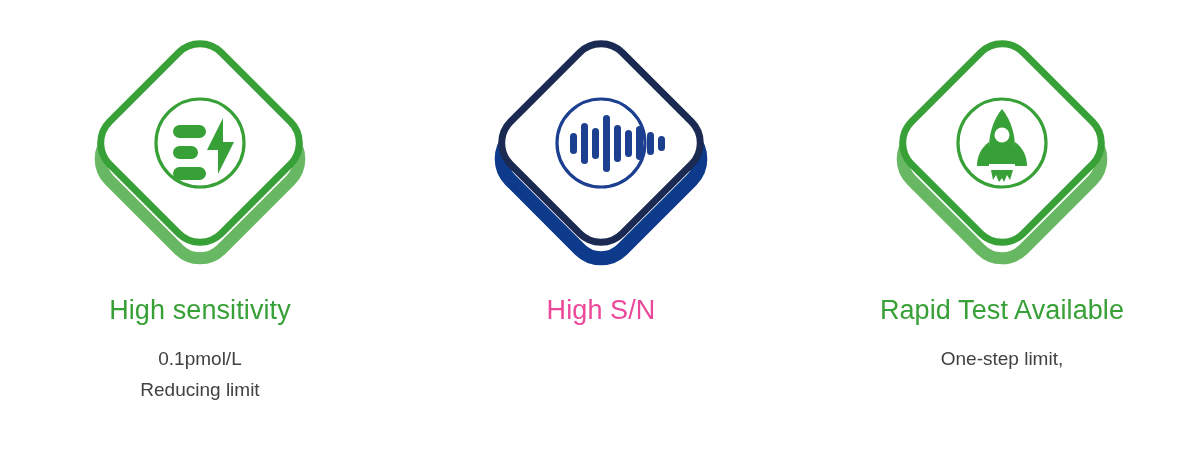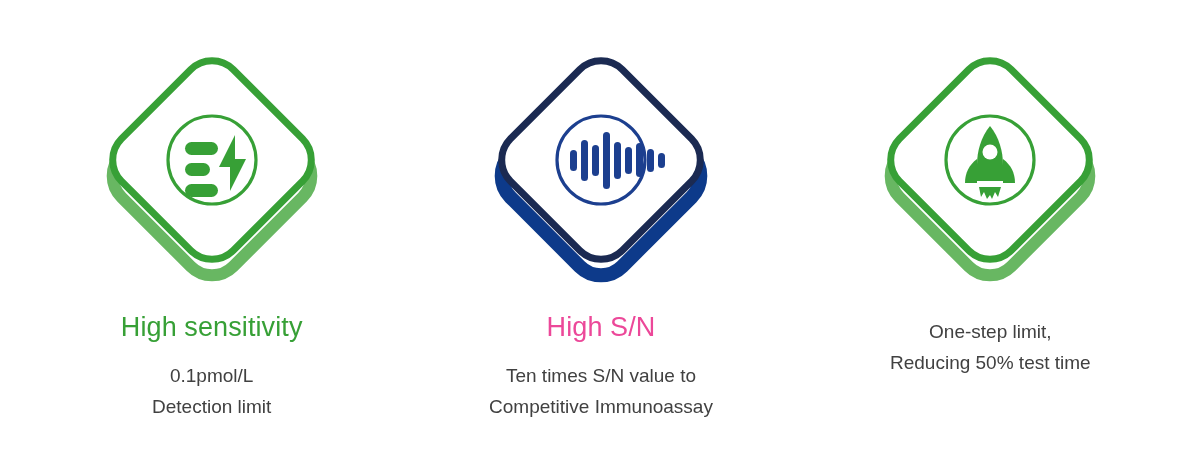--- a/index.html
+++ b/index.html
@@ -16,21 +16,21 @@
   }
 
   .features {
     width: 1202px;
     height: 449px;
     display: flex;
     flex-direction: row;
     align-items: flex-start;
     justify-content: space-between;
     box-sizing: border-box;
-    padding: 17px;
+    padding: 0;
   }
 
   .feature {
     width: 400px;
     height: 449px;
     display: flex;
     flex-direction: column;
     align-items: center;
     box-sizing: border-box;
   }
@@ -100,21 +100,21 @@
           <rect x="98" y="145" width="33" height="13" rx="6.5"></rect>
           <path d="M148 96 L148 120 L159 120 L143 152 L143 128 L132 128 Z"></path>
         </g>
       </svg>
     </div>
 
     <div class="feature-title title-green">High sensitivity</div>
 
     <div class="feature-desc">
       <span class="line">0.1pmol/L</span>
-      <span class="line">Detection limit</span>
+      <span class="line">Reducing limit</span>
     </div>
   </div>
 
   <div class="feature">
 
     <div class="badge-wrap">
       <svg class="badge-svg" viewBox="0 0 250 260">
 
         <rect x="46" y="58" width="158" height="158" rx="30" ry="30" transform="rotate(45 125 137)" fill="none" stroke="#0d3a8a" stroke-width="14"></rect>
 
@@ -131,24 +131,20 @@
           <rect x="149" y="108" width="7" height="27" rx="3.5"></rect>
           <rect x="160" y="104" width="7" height="34" rx="3.5"></rect>
           <rect x="171" y="110" width="7" height="23" rx="3.5"></rect>
           <rect x="182" y="114" width="7" height="15" rx="3.5"></rect>
         </g>
       </svg>
     </div>
 
     <div class="feature-title title-blue">High S/N</div>
 
-    <div class="feature-desc">
-      <span class="line">Ten times S/N value to</span>
-      <span class="line">Competitive Immunoassay</span>
-    </div>
   </div>
 
   <div class="feature">
 
     <div class="badge-wrap">
       <svg class="badge-svg" viewBox="0 0 250 260">
 
         <rect x="46" y="58" width="158" height="158" rx="30" ry="30" transform="rotate(45 125 137)" fill="none" stroke="#68b762" stroke-width="12"></rect>
 
         <rect x="46" y="42" width="158" height="158" rx="30" ry="30" transform="rotate(45 125 121)" fill="#ffffff" stroke="#37a036" stroke-width="7"></rect>
@@ -167,20 +163,20 @@
           <path d="M138 120 C146 126 150 134 150 144 L138 144 Z"></path>
 
           <path d="M114 148 L136 148 L133 158 L130 153 L127 160 L125 156
                    L122 160 L119 153 L116 158 Z"></path>
 
           <circle cx="125" cy="113" r="7.5" fill="#ffffff"></circle>
         </g>
       </svg>
     </div>
 
+    <div class="feature-title title-green">Rapid Test Available</div>
 
     <div class="feature-desc">
       <span class="line">One-step limit,</span>
-      <span class="line">Reducing 50% test time</span>
     </div>
   </div>
 
 </div>
 
 </body></html>

